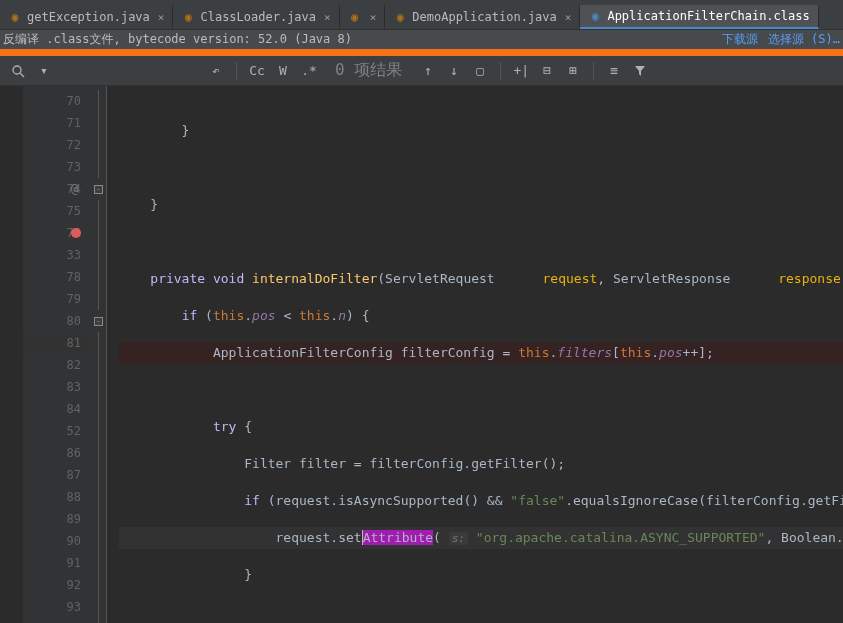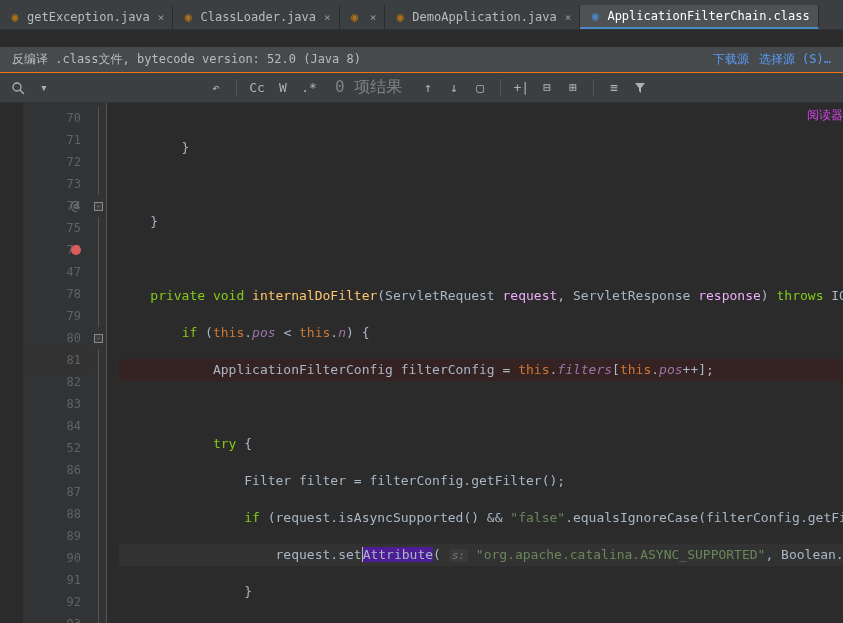--- a/index.html
+++ b/index.html
@@ -43,25 +43,24 @@
 }
 .java-icon { color: #b07219; }
 .class-icon { color: #4a88c7; }
 .close-x { color: #999; font-size: 11px; margin-left: 3px; }
 .info-bar {
   background: #464a4d;
   height: 26px;
   display: flex;
   align-items: center;
   justify-content: space-between;
-  padding: 0 12px;
+  padding: 0 3px;
   color: #bbbbbb;
   font-size: 12px;
-  border-bottom: 1px solid #f97316;
-  margin-top: 17px;
+  border-bottom: 7px solid #f97316;
 }
 .info-right { display: flex; gap: 10px; }
 .link { color: #589df6; cursor: pointer; }
 .toolbar {
   background: #3c3f41;
   height: 30px;
   display: flex;
   align-items: center;
   padding: 0 8px;
   border-bottom: 1px solid #323232;
@@ -149,26 +148,26 @@
   padding: 4px 0 0 12px;
   position: relative;
   white-space: pre;
 }
 .code-line {
   height: 22px;
   line-height: 22px;
 }
 .hl-bp { background: rgba(60,30,30,0.6); }
 .hl-cur { background: #323232; }
-.kw { color: #84cc16; }
+.kw { color: #c4b5fd; }
 .method { color: #ffc66d; }
 .field { color: #9876aa; font-style: italic; }
 .str { color: #6a8759; }
 .this { color: #cc7832; text-align: center; }
-.param { color: #f0abfc; }
+.param { color: #eab308; margin-left: 40px; }
 .hint { color: #787878; font-style: italic; background: #3a3a3a; padding: 0 3px; border-radius: 2px; font-size: 11px; }
 .static { color: #9876aa; font-style: italic; }
 .cursor { border-left: 1px solid #bbbbbb; }
 .reader-mode {
   position: absolute;
   right: 8px;
   top: 4px;
   color: #d946ef;
   font-size: 12px;
 }
@@ -261,21 +260,21 @@
         <span class="at-sign">@</span>
       </div>
     <div class="gutter-line">
         <span>75</span>
       </div>
     <div class="gutter-line">
         <span>76</span>
         <span class="breakpoint"></span>
       </div>
     <div class="gutter-line">
-        <span>47</span>
+        <span>33</span>
       </div>
     <div class="gutter-line">
         <span>78</span>
       </div>
     <div class="gutter-line">
         <span>79</span>
       </div>
     <div class="gutter-line">
         <span>80</span>
       </div>
@@ -405,21 +404,21 @@
 <div class="code-line"></div>
 <div class="code-line">    }</div>
 <div class="code-line"></div>
 <div class="code-line">    <span class="kw">private void</span> <span class="method">internalDoFilter</span>(ServletRequest <span class="param">request</span>, ServletResponse <span class="param">response</span>) <span class="kw">throws</span> IOEx</div>
 <div class="code-line">        <span class="kw">if</span> (<span class="this">this</span>.<span class="field">pos</span> &lt; <span class="this">this</span>.<span class="field">n</span>) {</div>
 <div class="code-line hl-bp">            ApplicationFilterConfig filterConfig = <span class="this">this</span>.<span class="field">filters</span>[<span class="this">this</span>.<span class="field">pos</span>++];</div>
 <div class="code-line"></div>
 <div class="code-line">            <span class="kw">try</span> {</div>
 <div class="code-line">                Filter filter = filterConfig.getFilter();</div>
 <div class="code-line">                <span class="kw">if</span> (request.isAsyncSupported() &amp;&amp; <span class="str">"false"</span>.equalsIgnoreCase(filterConfig.getFilt</div>
-<div class="code-line hl-cur">                    request.set<span class="cursor"></span><span style="background:#4c1d95">Attribute</span>( <span class="hint">s:</span> <span class="str">"org.apache.catalina.ASYNC_SUPPORTED"</span>, Boolean.<span class="static">FALS</span></div>
+<div class="code-line hl-cur">                    request.set<span class="cursor"></span><span style="background:#a21caf">Attribute</span>( <span class="hint">s:</span> <span class="str">"org.apache.catalina.ASYNC_SUPPORTED"</span>, Boolean.<span class="static">FALS</span></div>
 <div class="code-line">                }</div>
 <div class="code-line"></div>
 
 
 
 
 
 
 
 

